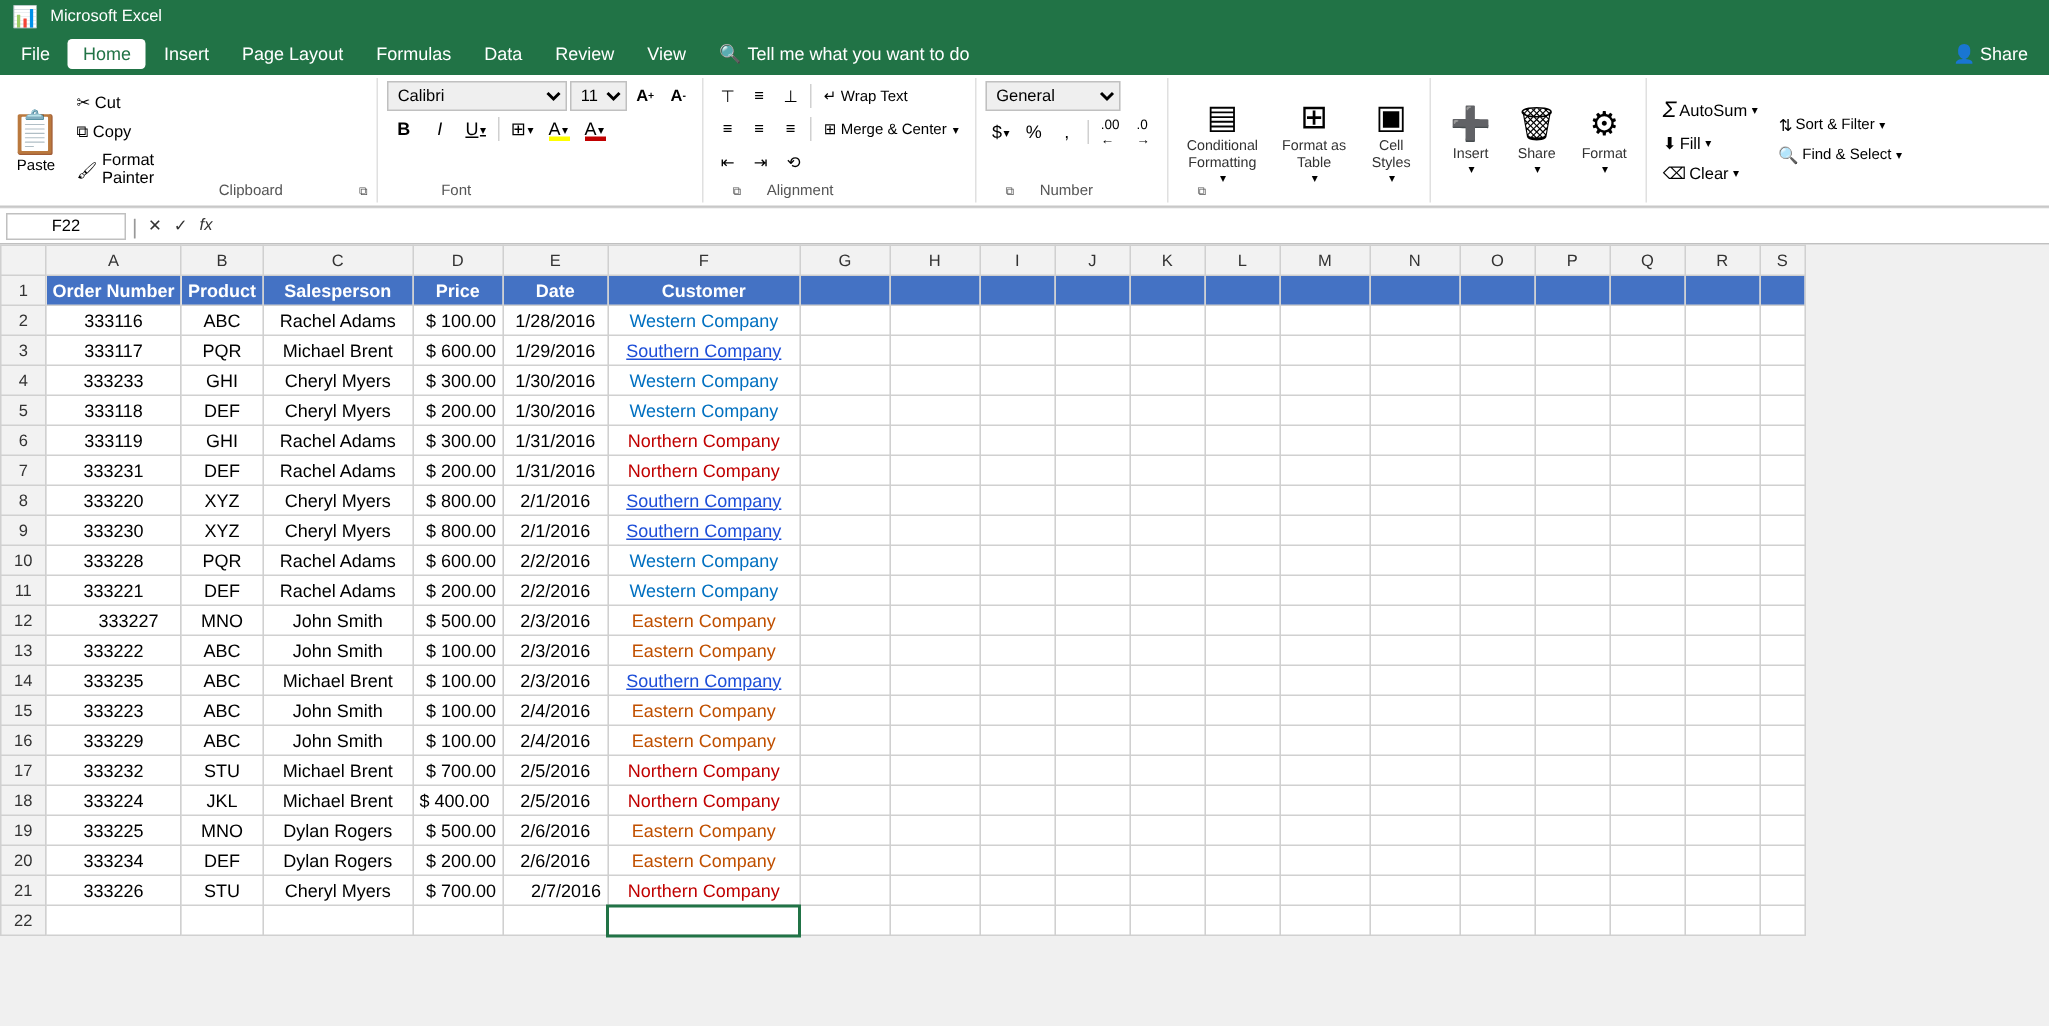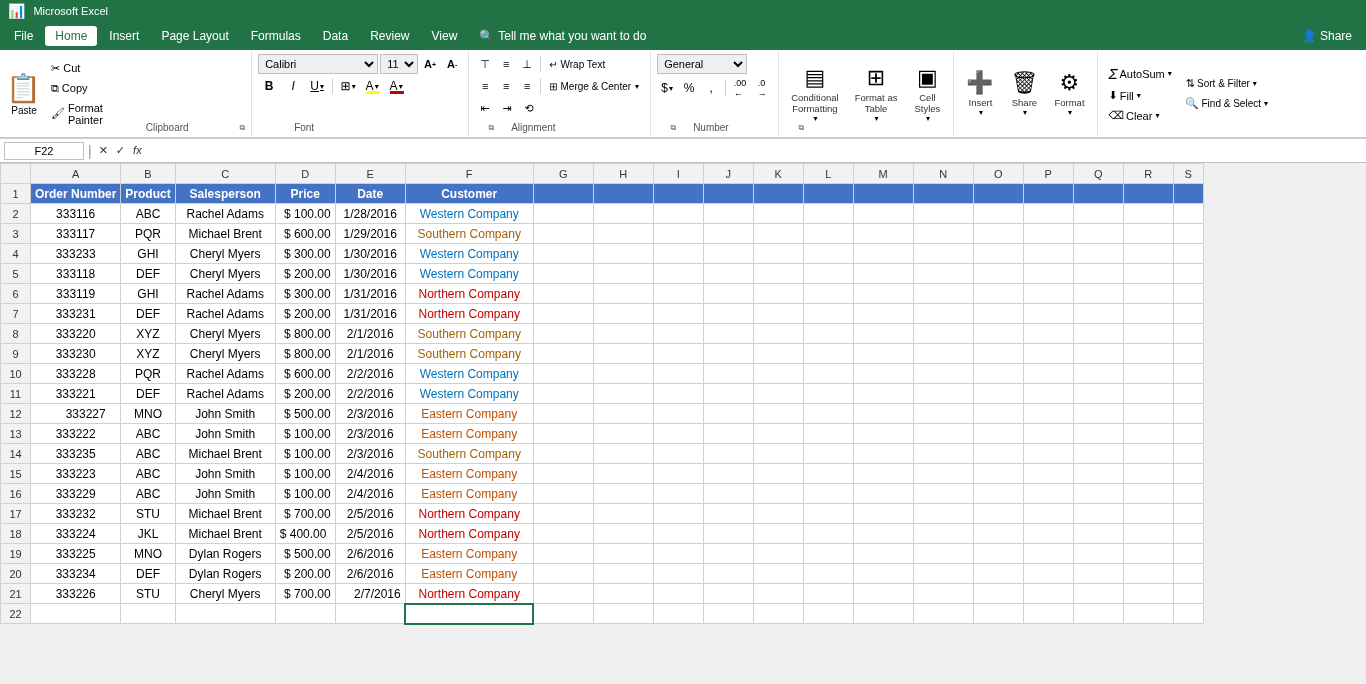--- a/index.html
+++ b/index.html
@@ -279,21 +279,21 @@
 
     
     .header-row td {
       background: #4472c4 !important;
       color: white !important;
       font-weight: bold;
       text-align: center;
     }
     
     .western { color: #0070c0; }
-    .southern { color: #a16207; }
+    .southern { color: #1d4ed8; text-decoration: underline; }
     .northern { color: #c00000; }
     .eastern { color: #c05000; }
 
     
     .selected-cell {
       outline: 2px solid #217346;
       outline-offset: -1px;
     }
 
     

